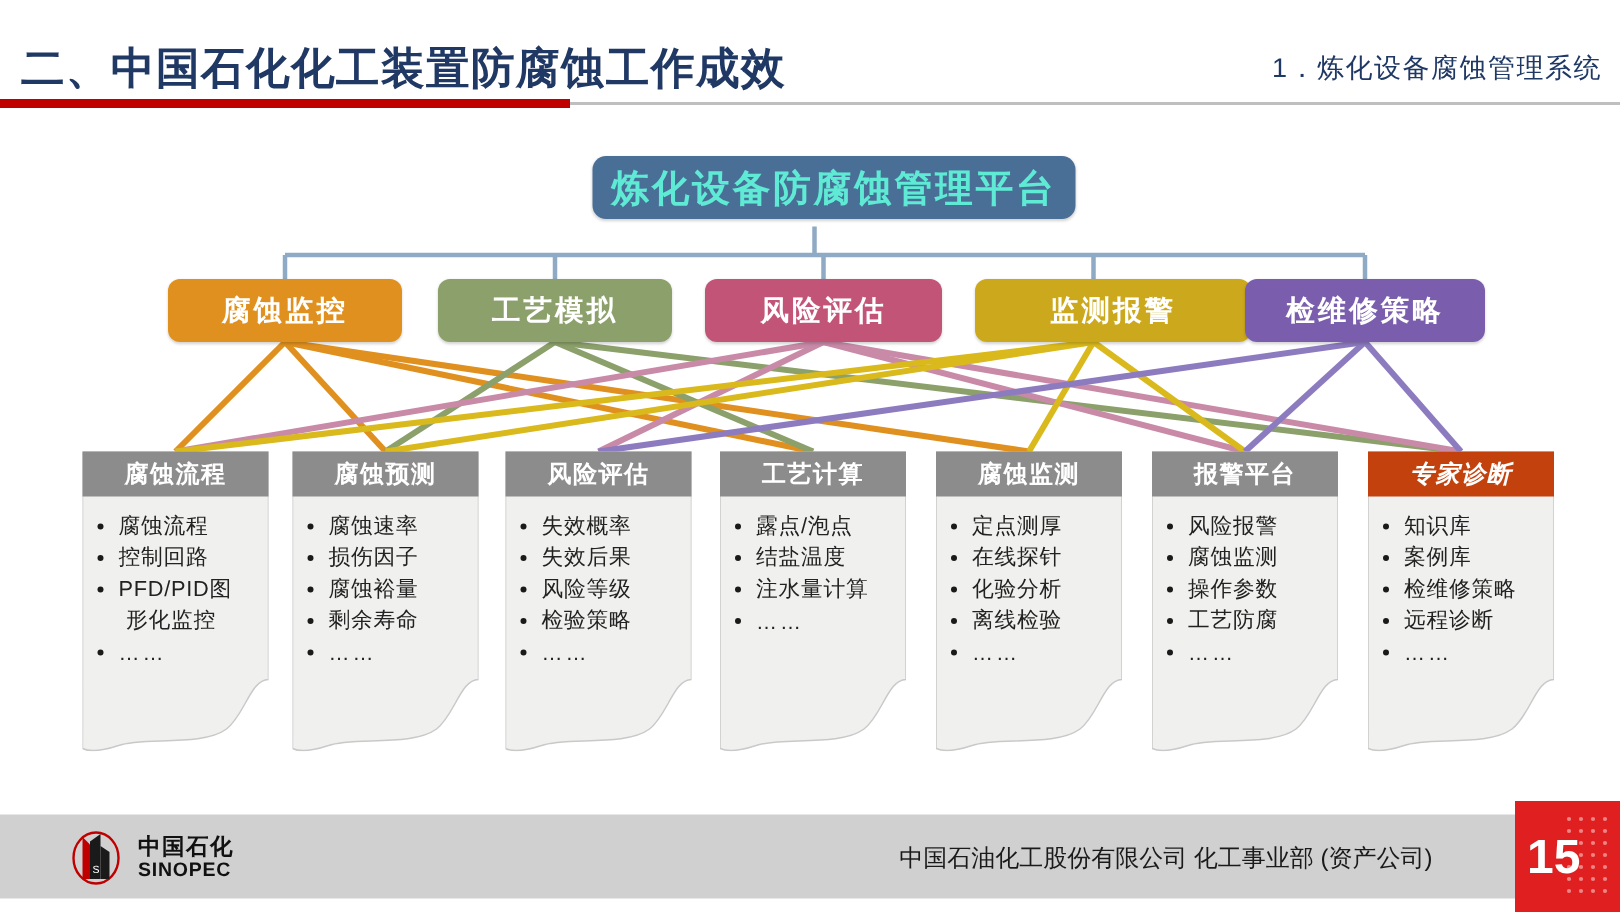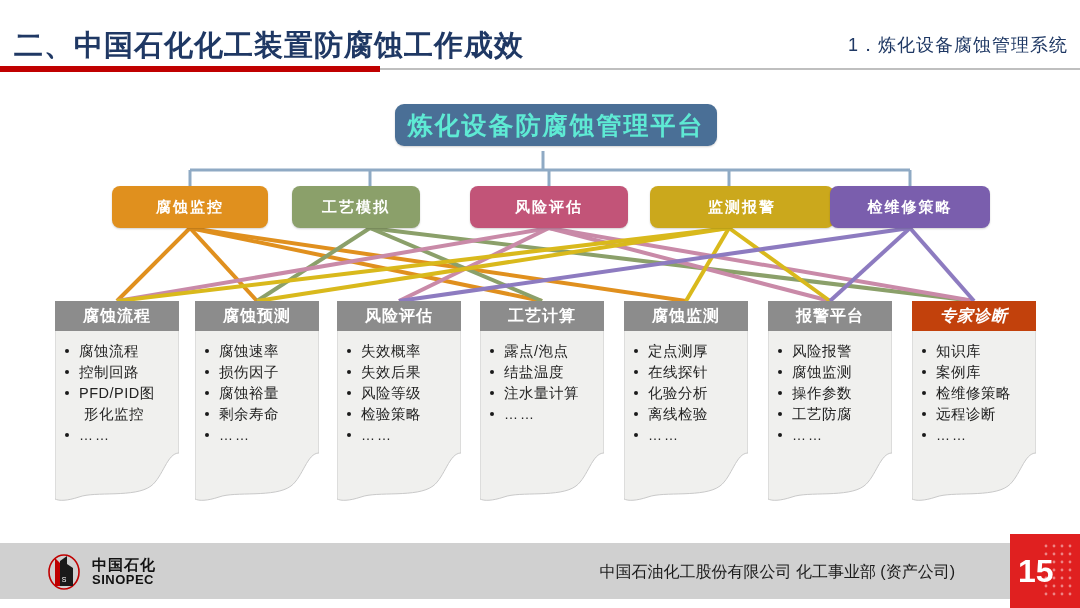--- a/index.html
+++ b/index.html
@@ -55,21 +55,21 @@
     color: #5eead4; font-size: 25px; font-weight: bold;
     letter-spacing: 2px;
     box-shadow: 0 1px 2px rgba(0,0,0,0.18);
     margin-left: 13px;
   }
 
   .cat-box {
     position: absolute; top: 110px; height: 42px;
     border-radius: 8px;
     display: flex; align-items: center; justify-content: center;
-    color: #ffffff; font-size: 15px; font-weight: bold;
+    color: #ffffff; font-size: 19px; font-weight: bold;
     letter-spacing: 2px;
     box-shadow: 0 1px 2px rgba(0,0,0,0.18);
   }
 
   
   .card {
     position: absolute; top: 225px; width: 124px; height: 200px;
   }
   .card-clip {
     position: absolute; left: 0; top: 0; width: 100%; height: 100%;
@@ -188,21 +188,21 @@
       </svg>
 
     <div class="platform-box">
       <span>炼化设备防腐蚀管理平台</span>
     </div>
 
     <div id="cat-layer">
         <div class="cat-box" style="left: 112px; width: 156px; background: rgb(224, 144, 30);">
           <span>腐蚀监控</span>
         </div>
-        <div class="cat-box" style="left: 292px; width: 128px; background: rgb(139, 160, 106);">
+        <div class="cat-box" style="left: 292px; width: 156px; background: rgb(139, 160, 106);">
           <span>工艺模拟</span>
         </div>
         <div class="cat-box" style="left: 470px; width: 158px; background: rgb(194, 84, 120);">
           <span>风险评估</span>
         </div>
         <div class="cat-box" style="left: 650px; width: 184px; background: rgb(203, 168, 28);">
           <span>监测报警</span>
         </div>
         <div class="cat-box" style="left: 830px; width: 160px; background: rgb(122, 94, 173);">
           <span>检维修策略</span>

